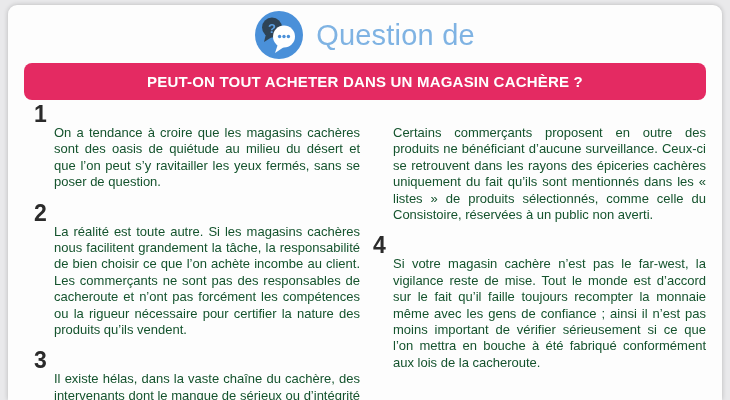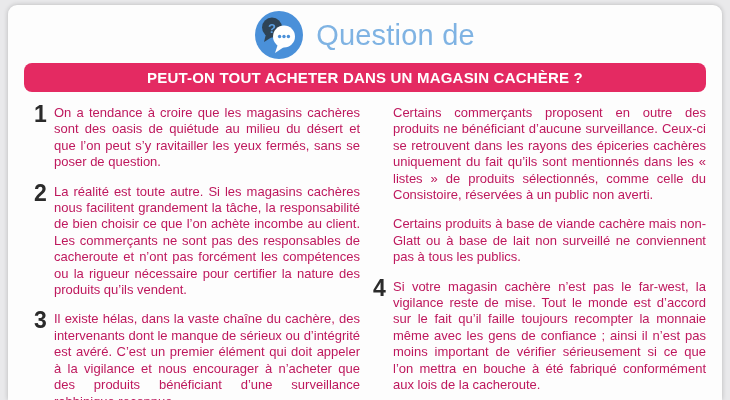--- a/index.html
+++ b/index.html
@@ -21,39 +21,39 @@
   }
   .logo-icon { width:48px; height:48px; flex:0 0 48px; }
   .title-group { display:flex; align-items:baseline; gap:2px; }
   .brand-light {
     font-size:29px; font-weight:200; color:#7fb3e3; letter-spacing:0.2px;
   }
   .brand-strong {
     font-size:41px; font-weight:400; color:#2e4458; letter-spacing:0.5px;
   }
   .banner {
-    position:absolute; top:58px; left:16px; right:16px; height:29px;
+    position:absolute; top:58px; left:16px; right:16px; height:37px;
     background:#e42a62; border-radius:8px;
     display:flex; align-items:center; justify-content:center;
   }
   .banner-text { color:#ffffff; font-weight:bold; font-size:15px; letter-spacing:0.2px; }
   .content {
     position:absolute; top:100px; left:26px;
     display:flex; gap:13px;
   }
   .col-left  { width:326px; }
   .col-right { width:333px; }
   .para { display:flex; margin:0 0 13px 0; }
   .num {
     flex:0 0 20px; width:20px;
     font-size:23px; font-weight:bold; color:#2b2b2b; line-height:19px;
   }
   .txt {
     flex:1; font-size:13px; line-height:16.4px;
-    text-align:justify; color:#be185d;
+    text-align:justify; color:#14532d;margin-top:20px;
   }
 </style>
 </head>
 <body>
 
 <div class="card">
 
   <div class="header">
     <span class="logo-icon">
       <svg width="48" height="48" viewBox="0 0 48 48" xmlns="http://www.w3.org/2000/svg">
@@ -93,23 +93,19 @@
         <span class="txt">Il existe hélas, dans la vaste chaîne du cachère, des intervenants dont le manque de sérieux ou d’intégrité est avéré. C’est un premier élément qui doit appeler à la vigilance et nous encourager à n’acheter que des produits bénéficiant d’une surveillance rabbinique reconnue.</span>
       </div>
     </div>
 
     <div class="col-right">
       <div class="para">
         <span class="num"></span>
         <span class="txt">Certains commerçants proposent en outre des produits ne bénéficiant d’aucune surveillance. Ceux-ci se retrouvent dans les rayons des épiceries cachères uniquement du fait qu’ils sont mentionnés dans les « listes » de produits sélectionnés, comme celle du Consistoire, réservées à un public non averti.</span>
       </div>
       <div class="para">
-        <span class="num"></span>
-        <span class="txt">Certains produits à base de viande cachère mais non-Glatt ou à base de lait non surveillé ne conviennent pas à tous les publics.</span>
-      </div>
-      <div class="para">
         <span class="num">4</span>
         <span class="txt">Si votre magasin cachère n’est pas le far-west, la vigilance reste de mise. Tout le monde est d’accord sur le fait qu’il faille toujours recompter la monnaie même avec les gens de confiance ; ainsi il n’est pas moins important de vérifier sérieusement si ce que l’on mettra en bouche à été fabriqué conformément aux lois de la cacheroute.</span>
       </div>
     </div>
 
   </div>
 </div>
 
 </body></html>

